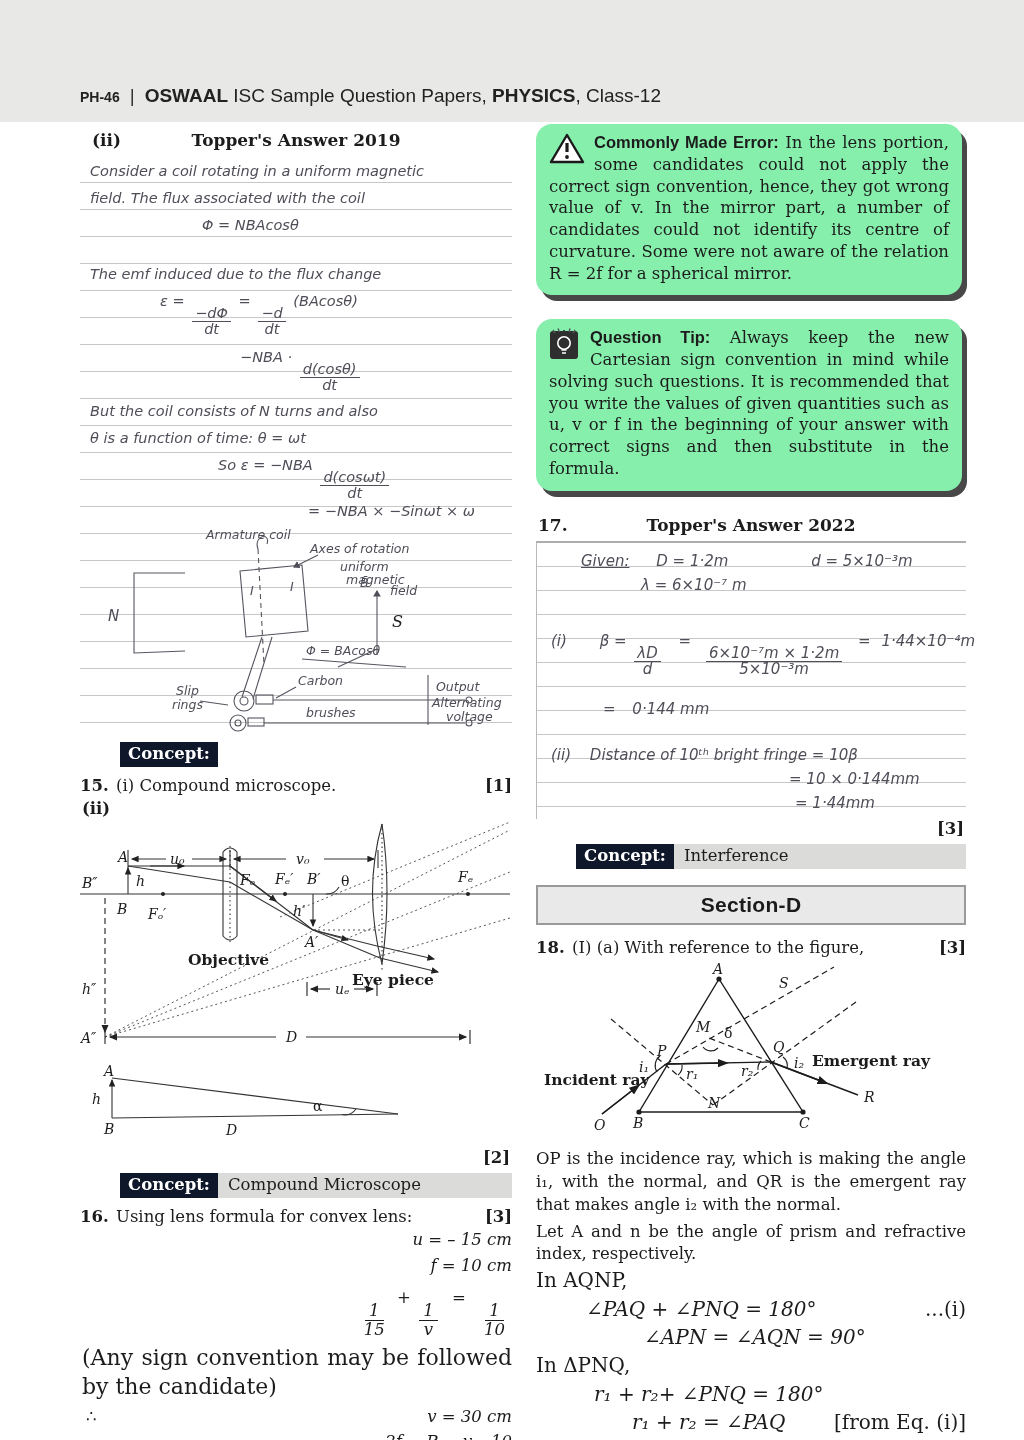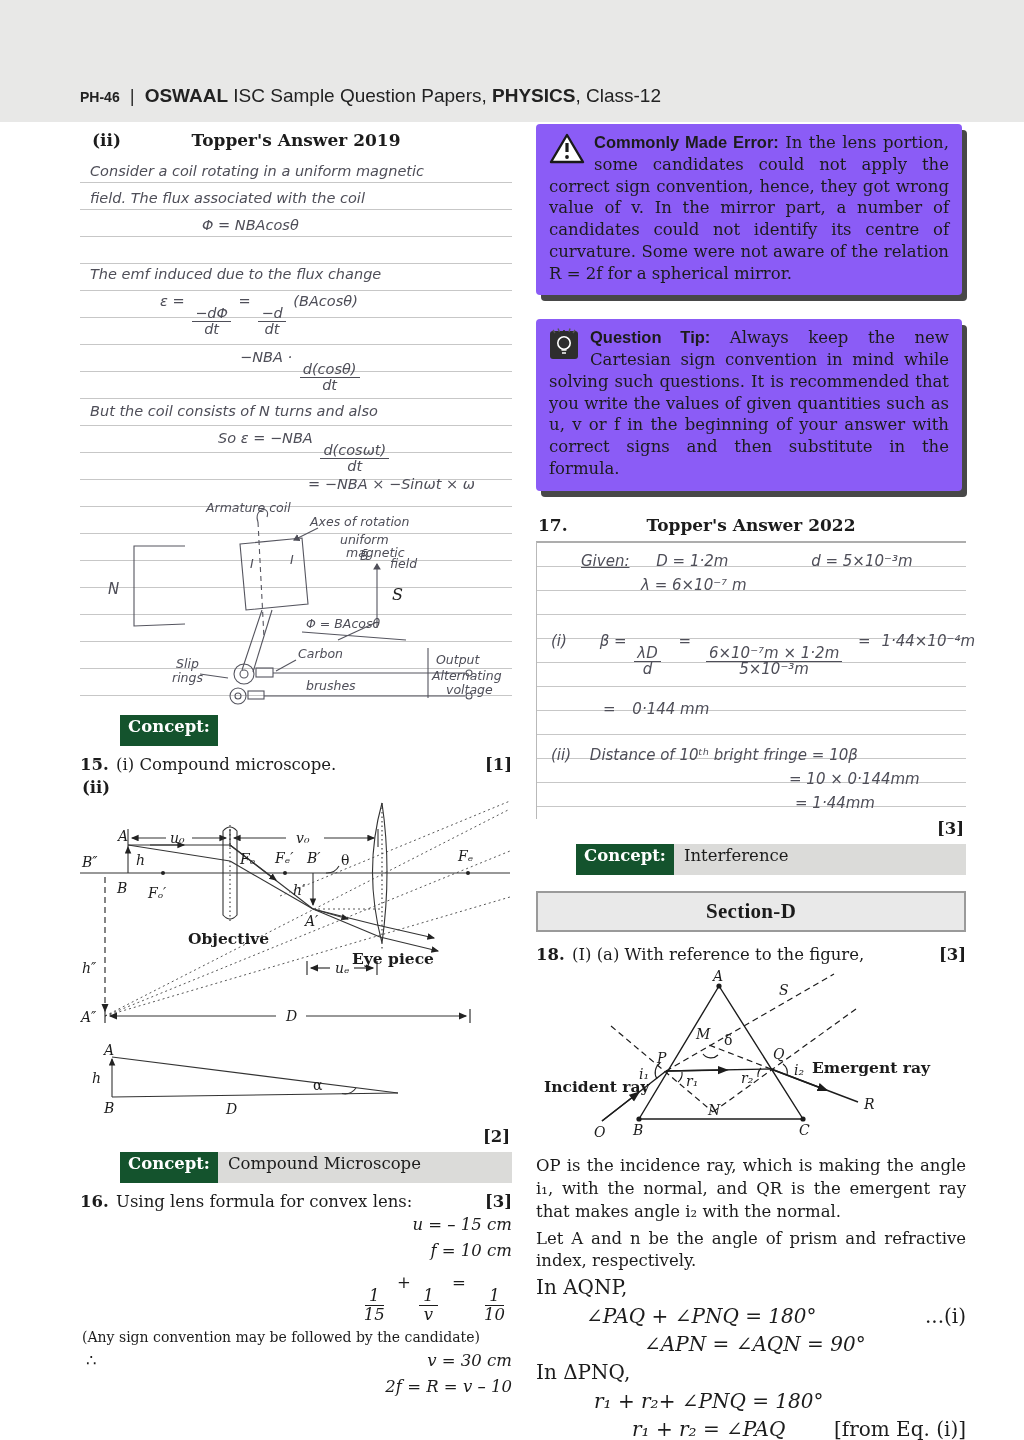--- a/index.html
+++ b/index.html
@@ -20,47 +20,47 @@
   .cb{text-align:center;font-weight:bold;font-size:17px}
   .toprow{position:relative;font-size:17px;margin-top:2px}
   .toprow .pt{position:absolute;left:12px;top:0;font-weight:bold}
   .qrow{display:flex;font-size:16.5px;margin-top:8px;line-height:1.3}
   .qnum{font-weight:bold;width:36px;flex:none}
   .qtext{flex:1}
   .qmarks{font-weight:bold;margin-left:6px}
   .marksrow{text-align:right;font-weight:bold;font-size:16.5px;padding-right:2px}
   
   .concept{display:flex;margin:6px 0 8px 40px;font-size:16.5px;line-height:1.35}
-  .concept-label{background:#14532d;color:#fff;font-weight:bold;padding:1px 8px 8px;flex:none}
+  .concept-label{background:#0f172a;color:#fff;font-weight:bold;padding:1px 8px 2px;flex:none}
   .concept-value{background:#dbdbd9;flex:1;padding:1px 10px 2px}
   
   .ruled{background-image:repeating-linear-gradient(to bottom,transparent 0,transparent 26px,#c7c7c7 26px,#c7c7c7 27px)}
   .hw{font-family:"DejaVu Sans","Liberation Sans",sans-serif;font-style:italic;color:#4e4e58;font-size:14.5px}
   .hwl{line-height:27px;white-space:nowrap}
   .hwl2{line-height:24px;white-space:nowrap}
   .ruled2{background-image:repeating-linear-gradient(to bottom,transparent 0,transparent 23px,#c7c7c7 23px,#c7c7c7 24px);
           border-left:1px solid #b9b9b9;border-top:2px solid #adadad}
   .hfr{display:inline-flex;flex-direction:column;align-items:center;vertical-align:-12px;line-height:1.05;margin:0 3px}
   .hfr .n{border-bottom:1px solid #4e4e58;padding:0 3px}
   .hfr .d{padding:0 3px}
   
-  .box{background:#8b5cf6;border-radius:4px;box-shadow:5px 6px 0 #484848;padding:8px 13px 11px;
+  .box{background:#86efac;border-radius:16px;box-shadow:5px 6px 0 #484848;padding:8px 13px 11px;
        font-size:16.5px;line-height:1.32;text-align:justify;margin:0 4px 24px 0}
   .box-title{font-family:"Liberation Sans",sans-serif;font-weight:bold}
   .badge{float:left;margin:1px 9px 0 0}
   
   .sectionD{border:2px solid #9a9a9a;background:#e9e9e9;text-align:center;
-            font-family:Liberation Serif, serif;font-weight:bold;font-size:21px;
+            font-family:Liberation Sans, sans-serif;font-weight:bold;font-size:21px;
             padding:6px 0;margin:16px 0 12px;color:#1b1b1b;letter-spacing:.3px}
   
   .eqc{text-align:right;font-size:16.5px;line-height:1.55;font-style:italic}
   .fr{display:inline-flex;flex-direction:column;align-items:center;vertical-align:-13px;line-height:1.12;margin:0 3px}
   .fr .n{border-bottom:1.3px solid #1c1c1c;padding:0 4px}
   .fr .d{padding:0 4px}
-  .note{font-size:14px;text-align:justify;margin:6px 0 2px 2px;line-height:1.35}
+  .note{font-size:22px;text-align:justify;margin:6px 0 2px 2px;line-height:1.35}
   .erow{position:relative;font-size:16.5px;line-height:1.55}
   .erow .pre{position:absolute;left:6px;top:0;font-style:normal}
   .prow{display:flex;font-size:20px;line-height:1.42;font-style:italic}
   .prow .tag{margin-left:auto;font-style:normal}
   .para{font-size:16.5px;line-height:1.38;text-align:justify;margin-top:4px}
   .upright{font-style:normal}
   svg text{font-family:"DejaVu Serif","Liberation Serif",serif}
   svg .lbl{font-style:italic;font-size:14px;fill:#1c1c1c}
   svg .lblb{font-weight:600;font-size:15.5px;fill:#1c1c1c}
   svg .hwt{font-family:"DejaVu Sans",sans-serif;font-style:italic;font-size:12.5px;fill:#4e4e58}
@@ -106,20 +106,21 @@
           <span>(BAcosθ)</span>
         </div>
         <div class="hwl" style="padding-left:150px;height:46px;margin-top:14px">
           <span>−NBA ·</span>
           <span class="hfr">
               <span class="n">d(cosθ)</span>
               <span class="d">dt</span>
             </span>
         </div>
         <div class="hwl" style="margin-top:8px">But the coil consists of N turns and also</div>
+        <div class="hwl">θ is a function of time:  θ = ωt</div>
         <div class="hwl" style="padding-left:128px;height:46px">
           <span>So ε = −NBA</span>
           <span class="hfr">
               <span class="n">d(cosωt)</span>
               <span class="d">dt</span>
             </span>
         </div>
         <div class="hwl" style="padding-left:218px">= −NBA × −Sinωt × ω</div>
 
         

